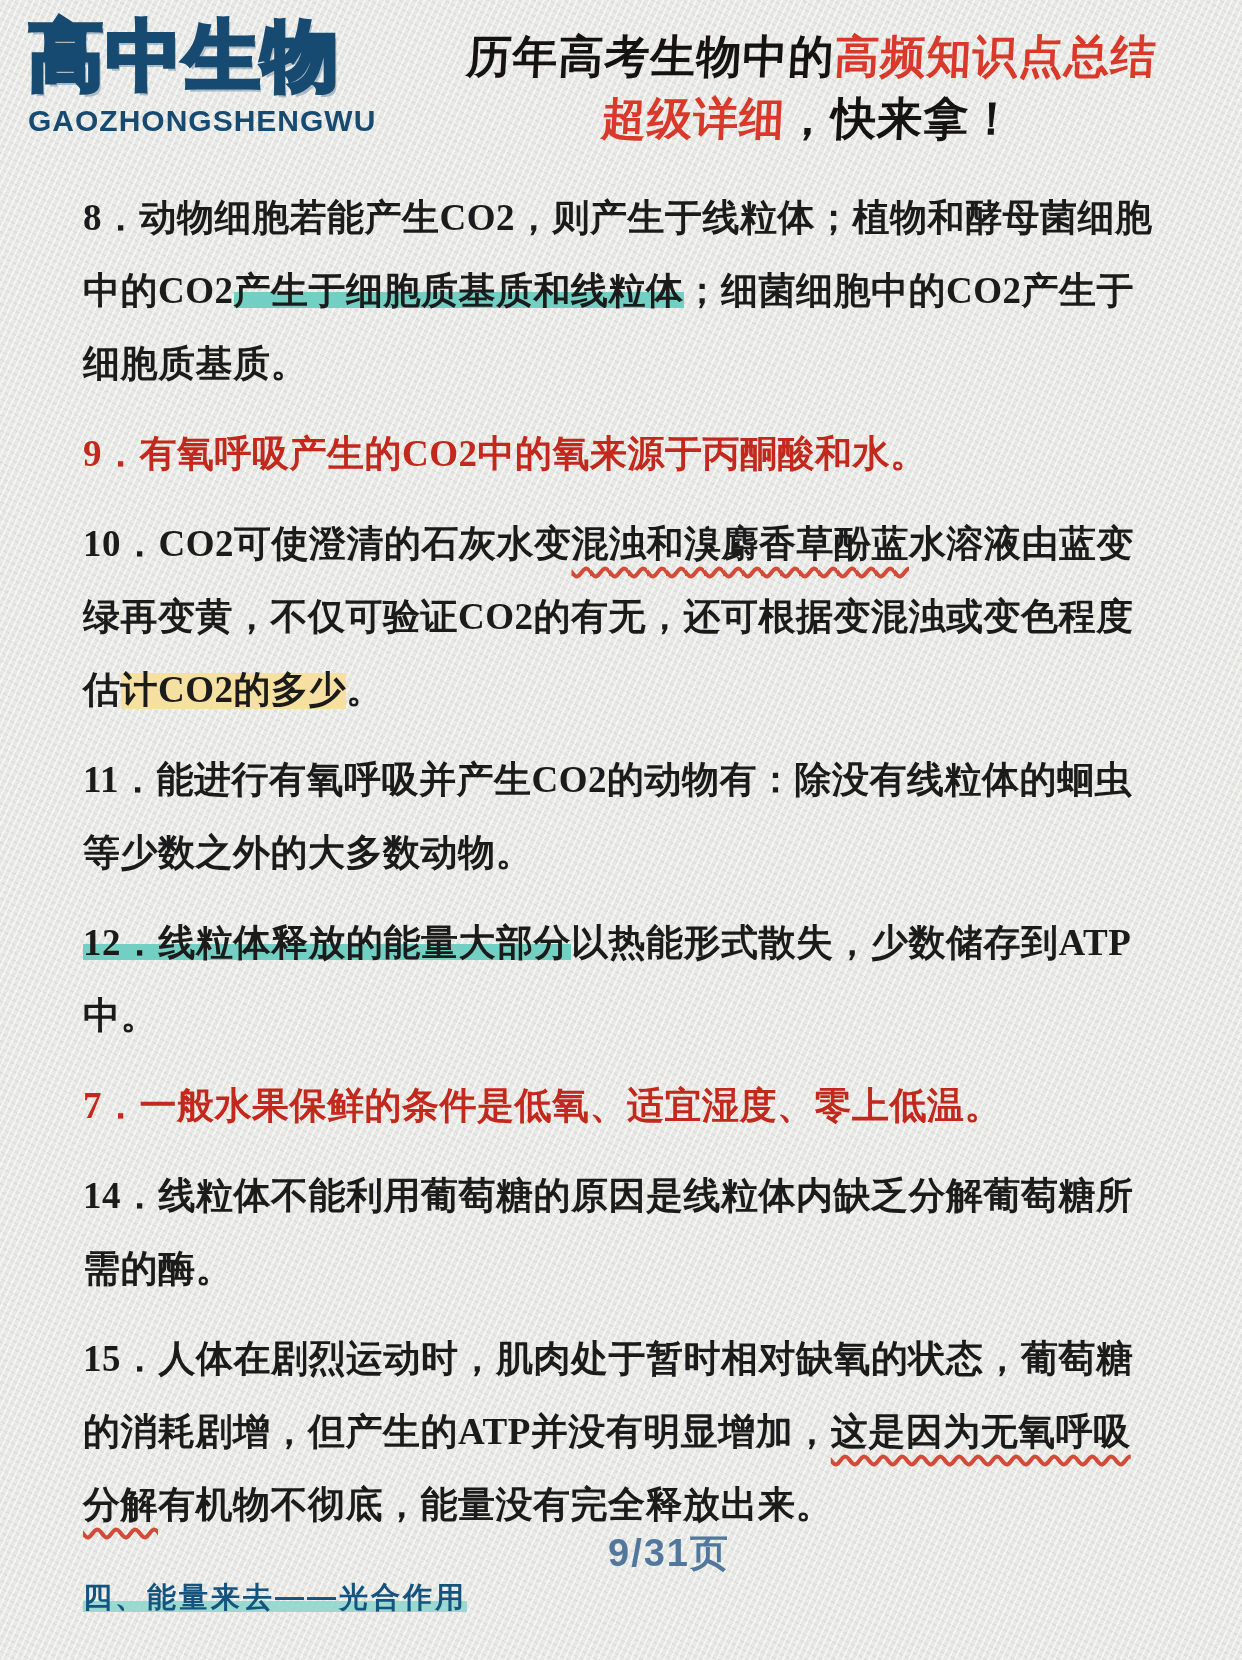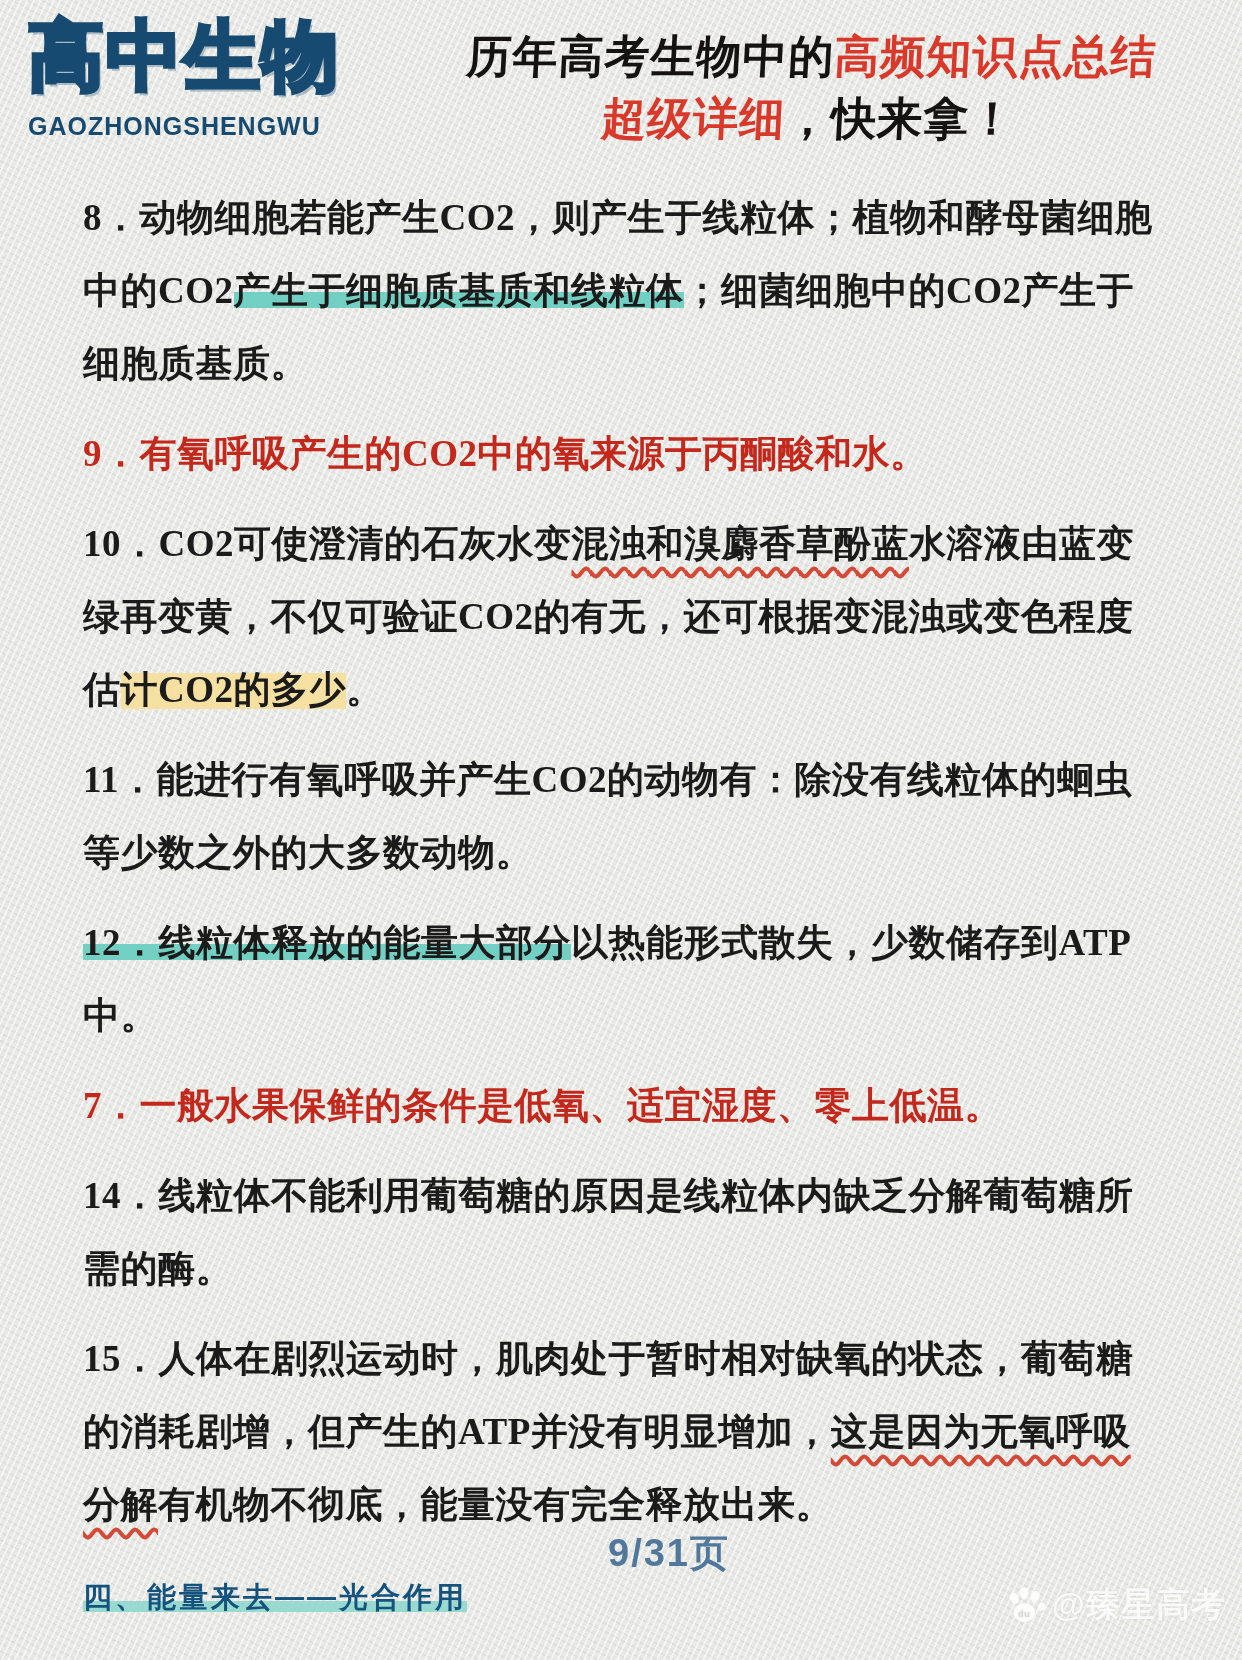--- a/index.html
+++ b/index.html
@@ -19,21 +19,21 @@
   .header{position:absolute;top:0;left:0;width:100%;height:170px;}
   .logo{position:absolute;left:28px;top:18px;width:340px;text-align:left;}
   .logo-title{
     font-weight:900;font-size:76px;letter-spacing:2px;line-height:1;
     color:#f6f9fb;
     -webkit-text-stroke:4px #174a70;
     text-shadow:3px 4px 0 rgba(118,147,170,.55);
     font-family:"Liberation Sans", sans-serif;
   }
   .logo-sub{
-    margin-top:18px;font-weight:900;font-size:25px;letter-spacing:1px;
+    margin-top:10px;font-weight:900;font-size:30px;letter-spacing:1px;
     color:#174a70;font-family:"Liberation Sans", sans-serif;
   }
   .headline{
     position:absolute;left:430px;top:26px;width:760px;text-align:center;
     transform:skewX(-3deg);
     font-weight:900;line-height:62px;font-size:45px;letter-spacing:1px;
   }
   .headline .black{color:#151312;}
   .headline .red{color:#d8392a;}
 
@@ -109,27 +109,14 @@
       <p class="para point"><span class="seg-teal-hl">12．线粒体释放的能量大部分</span><span class="seg-normal">以热能形式散失，少数储存到ATP中。</span></p>
       <p class="para point"><span class="seg-red">7．一般水果保鲜的条件是低氧、适宜湿度、零上低温。</span></p>
       <p class="para point"><span class="seg-normal">14．线粒体不能利用葡萄糖的原因是线粒体内缺乏分解葡萄糖所需的酶。</span></p>
       <p class="para point"><span class="seg-normal">15．人体在剧烈运动时，肌肉处于暂时相对缺氧的状态，葡萄糖的消耗剧增，但产生的ATP并没有明显增加，</span><span class="seg-wavy">这是因为无氧呼吸分解</span><span class="seg-normal">有机物不彻底，能量没有完全释放出来。</span></p>
       <p class="para section"><span class="seg-section">四、能量来去——光合作用</span></p>
       <p class="para point"><span class="seg-normal">17．叶绿素主要吸收红光和蓝紫光，类胡萝卜素主要吸收蓝紫光。</span></p>
     </div>
 
   <div class="page-num">9/31页</div>
 
-  <div class="watermark">
-    <svg class="paw" viewBox="0 0 48 48" aria-hidden="true">
-      <g fill="rgba(255,255,255,.88)">
-        <ellipse cx="10" cy="16" rx="5" ry="7" transform="rotate(-18 10 16)"></ellipse>
-        <ellipse cx="22" cy="10" rx="5" ry="7"></ellipse>
-        <ellipse cx="35" cy="14" rx="5" ry="7" transform="rotate(16 35 14)"></ellipse>
-        <ellipse cx="43" cy="26" rx="4" ry="5" transform="rotate(30 43 26)"></ellipse>
-        <ellipse cx="22" cy="33" rx="13" ry="11"></ellipse>
-      </g>
-      <text x="22" y="38" text-anchor="middle" font-size="11" font-weight="bold" fill="#d9d9d5" font-family="Liberation Sans, sans-serif">du</text>
-    </svg>
-    <span>@臻星高考</span>
-  </div>
 
 </div>
 
 </body></html>

